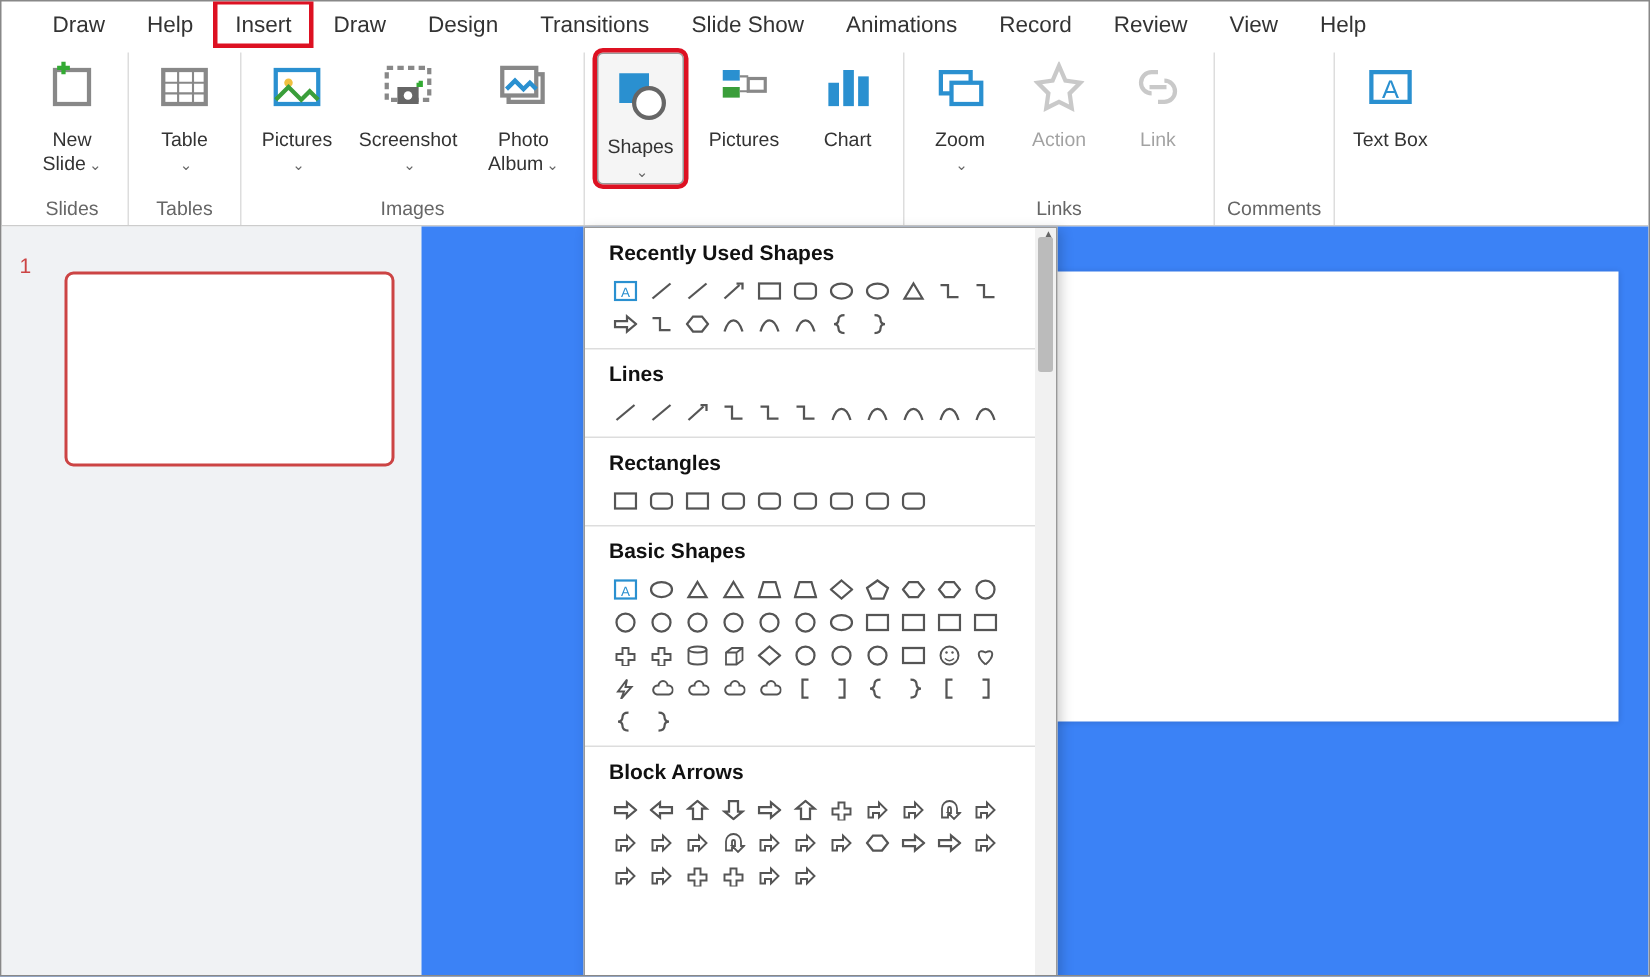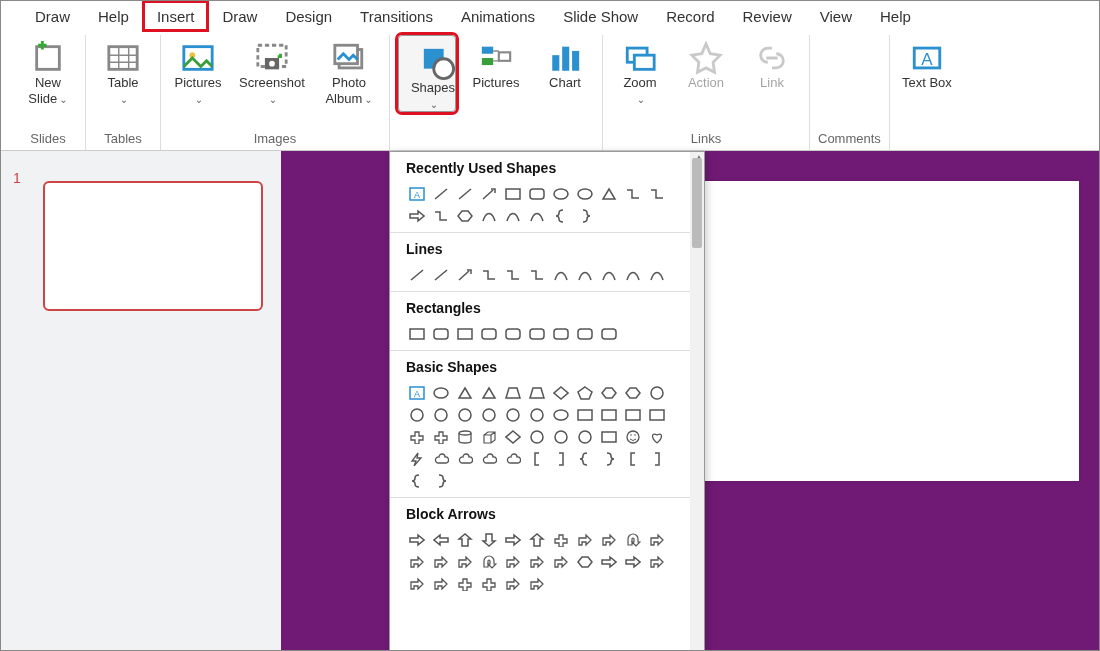--- a/index.html
+++ b/index.html
@@ -8,28 +8,28 @@
   .tab { padding: 6px 14px; font-size: 15px; color: #333; cursor: pointer; display:flex; align-items:center;}
   .tab.active { outline: 3px solid #d12; outline-offset: -2px; }
   .ribbon { display: flex; height: 120px; border-bottom: 1px solid #ccc; padding: 4px 10px 0; gap: 0; }
   .group { display: flex; flex-direction: column; align-items: center; border-right: 1px solid #ddd; padding: 0 8px; }
   .group:last-child { border-right: none; }
   .group-items { display: flex; gap: 8px; }
   .rbtn { display: flex; flex-direction: column; align-items: center; justify-content: flex-start; width: 64px; padding-top:6px; cursor: pointer; }
   .rbtn.nar { width: 58px; }
   .rbtn.wide { width: 74px; }
   .ricon { width: 34px; height: 34px; display:flex; align-items:center; justify-content:center; }
-  .rlabel { font-size: 13px; color: #333; text-align: center; line-height: 1.2; margin-top: 0; }
+  .rlabel { font-size: 13px; color: #333; text-align: center; line-height: 1.2; margin-top: 10px; }
   .group-label { font-size: 13px; color: #666; margin-top: auto; margin-bottom: 4px; }
-  .shapes-btn { outline: 3px solid #d12; outline-offset: 0; border:1px solid #999; border-radius:4px; background:#f5f5f5; padding-top:10px;align-items:flex-end; }
+  .shapes-btn { outline: 3px solid #d12; outline-offset: 0; border:1px solid #999; border-radius:4px; background:#f5f5f5; padding-top:10px; }
   .body { display: flex; height: calc(651px - 150px); }
   .sidebar { width: 280px; background: #f0f2f4; padding: 12px; }
   .thumb { background:#fff; border:2px solid #c44; border-radius:6px; height:130px; width:220px; margin-left:30px;}
   .thumbnum { color:#c44; font-size:14px; position:relative; top:6px;}
-  .canvas { flex:1; background:#701a75; position:relative; }
+  .canvas { flex:1; background:#3b82f6; position:relative; }
   .dropdown { position:absolute; left:0; top:0; width:316px; height:502px; background:#fff; border:1px solid #999; box-shadow:2px 2px 8px rgba(0,0,0,.2); overflow:hidden;}
   .dropdown-inner { position:absolute; inset:0; right:14px; overflow:hidden;}
   .section { padding:8px 16px 6px; }
   .section-title { font-weight:700; font-size:14px; color:#111; margin-bottom:8px;}
   .shape-grid { display:flex; flex-wrap:wrap; gap:2px; }
   .shape { width:22px; height:20px; display:flex; align-items:center; justify-content:center; cursor:pointer; color:#555;}
   .shape svg { width:16px; height:14px; }
   .hr { border-top:1px solid #ddd; }
   .scroll { position:absolute; right:0; top:0; bottom:0; width:14px; background:#f1f1f1;}
   .thumb-sc { position:absolute; top:6px; left:2px; width:10px; height:90px; background:#bbb; border-radius:2px;}
@@ -40,22 +40,22 @@
 </head>
 <body>
 
 <div class="tabs">
   <div class="tab">Draw</div>
   <div class="tab">Help</div>
   <div class="tab active">Insert</div>
   <div class="tab">Draw</div>
   <div class="tab">Design</div>
   <div class="tab">Transitions</div>
+  <div class="tab">Slide Show</div>
   <div class="tab">Animations</div>
-  <div class="tab">Slide Show</div>
   <div class="tab">Record</div>
   <div class="tab">Review</div>
   <div class="tab">View</div>
   <div class="tab">Help</div>
 </div>
 
 <div class="ribbon">
   <div class="group">
     <div class="group-items">
       <div class="rbtn nar">

